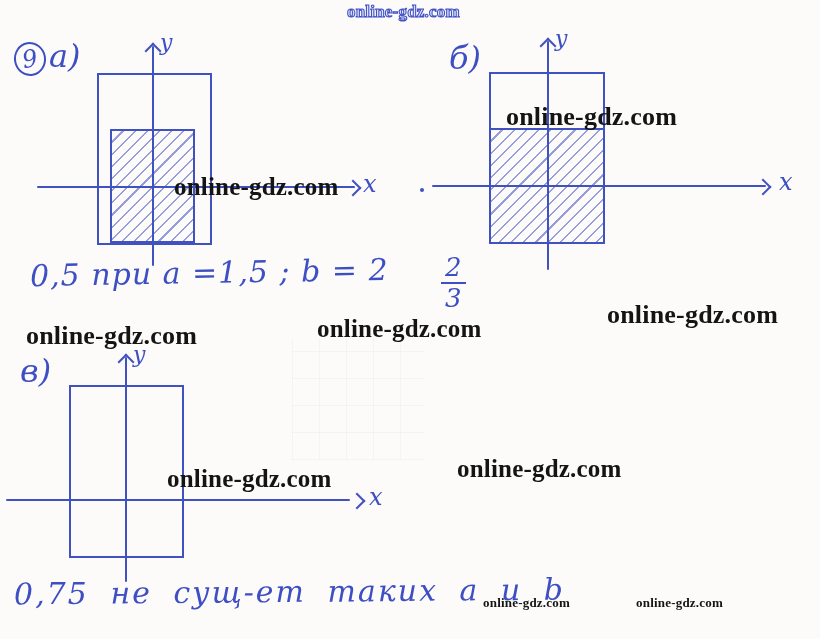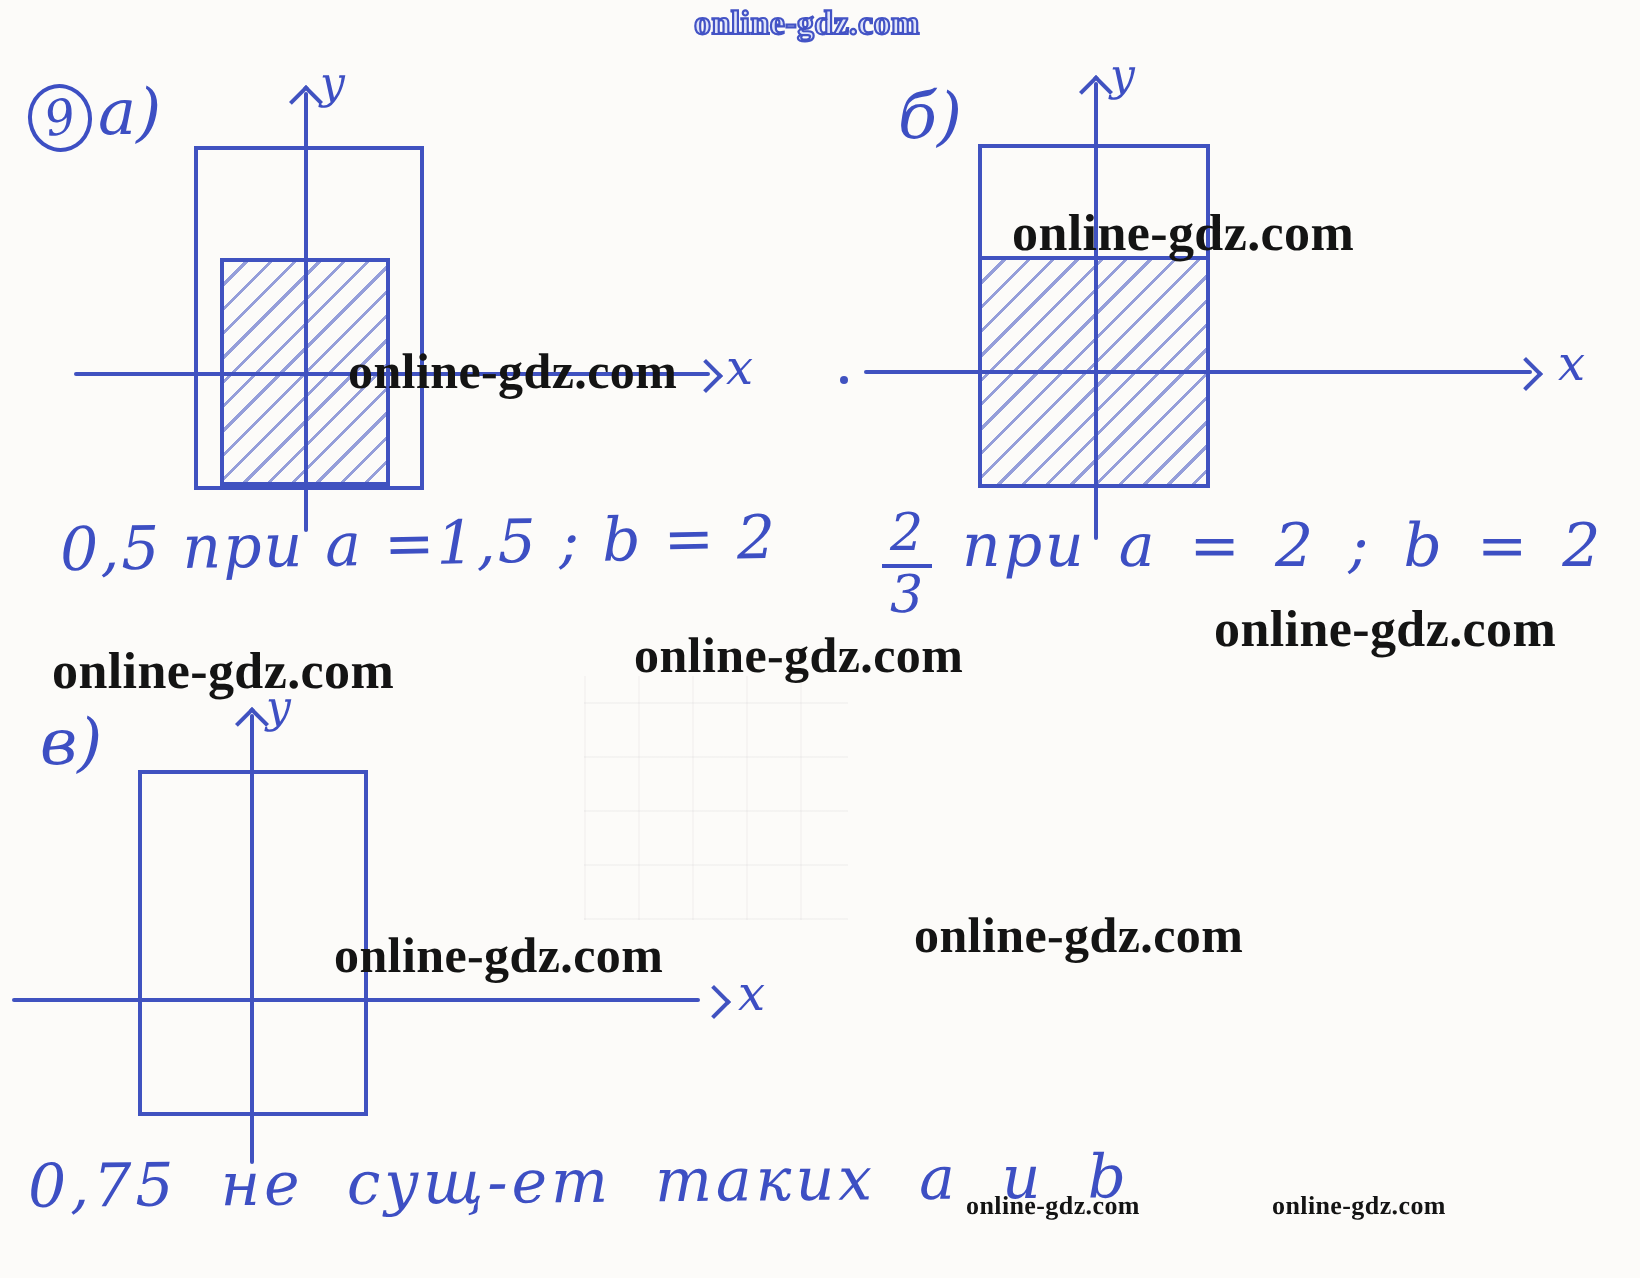--- a/index.html
+++ b/index.html
@@ -93,21 +93,20 @@
   <div class="ink axis-label" style="left:779px;top:170px;">x</div>
   <div class="ink-dot" style="left:420px;top:188px;"></div>
 
   <div class="rect" style="left:489px;top:72px;width:116px;height:172px;"></div>
   <div class="hatch" style="position:absolute;left:491px;top:128px;width:112px;height:114px;border-top:2px solid #4052c0;box-sizing:border-box;z-index:1;"></div>
 
   <div class="ink fraction" style="left:441px;top:254px;">
     <div class="num">2</div>
     <div class="den">3</div>
   </div>
-  <div class="ink caption" style="left:481px;top:258px;letter-spacing:1.5px;word-spacing:5px;">при a = 2 ; b = 2</div>
 
   <div class="ink part-label" style="left:20px;top:355px;">в)</div>
 
   <div class="axis" style="left:125px;top:357px;width:2px;height:225px;"></div>
   <div class="chev up" style="left:120px;top:356px;"></div>
   <div class="ink axis-label" style="left:133px;top:343px;font-size:22px;">y</div>
 
   <div class="axis" style="left:6px;top:499px;width:344px;height:2px;"></div>
   <div class="chev right" style="left:351px;top:495px;"></div>
   <div class="ink axis-label" style="left:369px;top:485px;">x</div>

